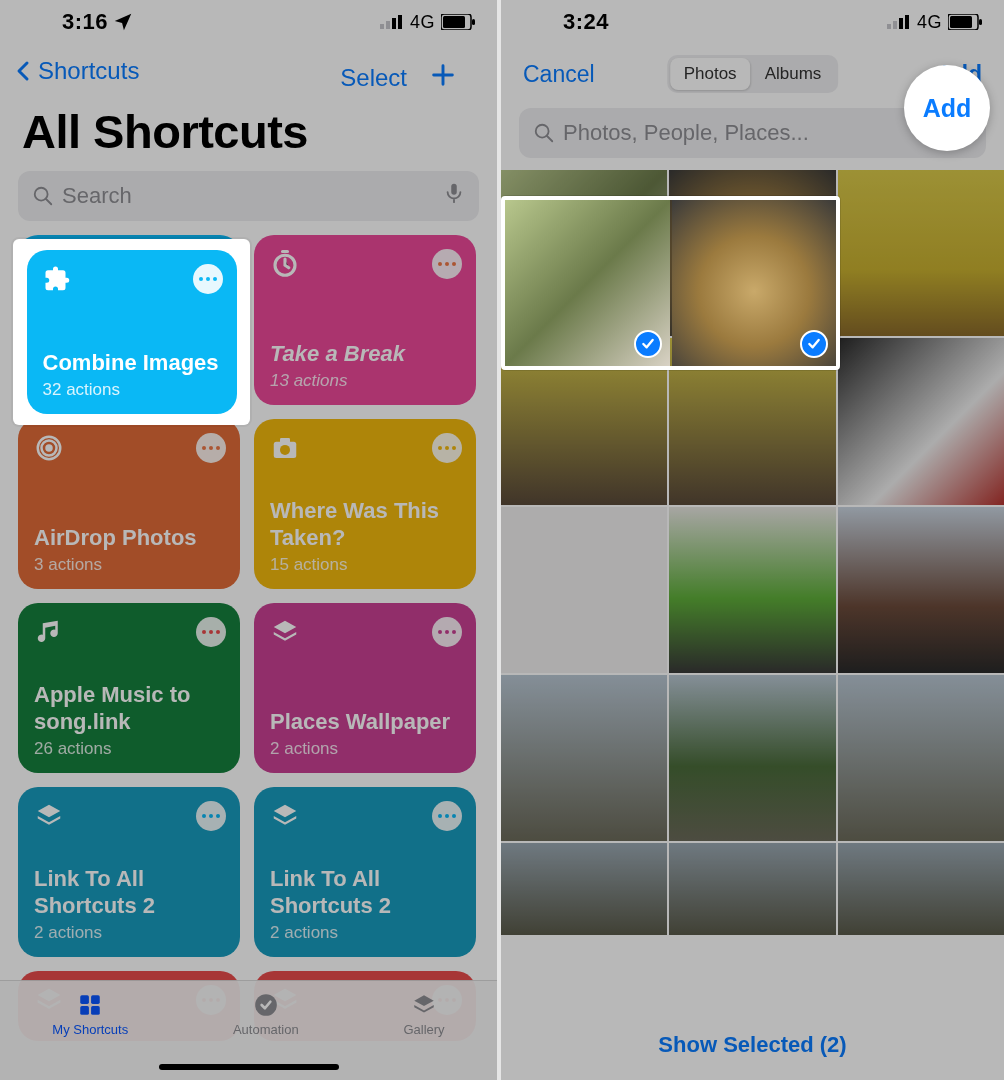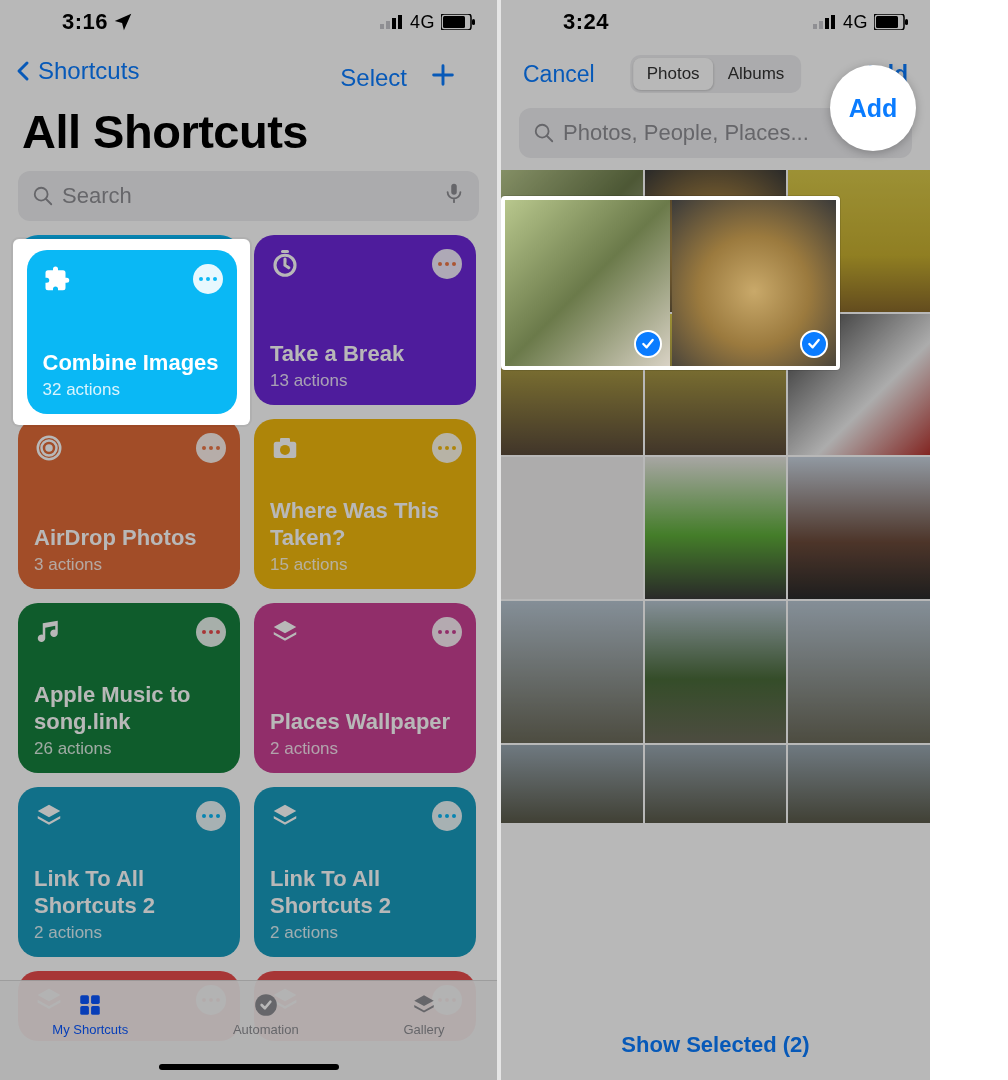--- a/index.html
+++ b/index.html
@@ -1,19 +1,19 @@
 <!DOCTYPE html>
 <html><head>
 <meta charset="utf-8">
 <style>
   * { margin:0; padding:0; box-sizing:border-box; -webkit-font-smoothing:antialiased; }
   body { width:1008px; height:1080px; background:#fff; font-family:-apple-system,"SF Pro Text","Helvetica Neue",Arial,sans-serif; display:flex; }
   .phone { position:relative; height:1080px; overflow:hidden; }
   .phone-left { width:501px; border-right:4px solid #e5e5e5; }
-  .phone-right { width:429px; }
+  .phone-right { width:503px; }
   .dim-overlay { position:absolute; inset:0; background:rgba(0,0,0,0.28); pointer-events:none; z-index:50; }
 
   
   .status-bar { height:44px; display:flex; align-items:center; justify-content:space-between; padding:0 22px 0 30px; font-size:22px; font-weight:600; letter-spacing:0.5px; }
   .status-left { display:flex; align-items:center; gap:4px;margin-left:32px; }
   .status-right { display:flex; align-items:center; gap:6px; }
   .loc-arrow svg, .signal svg, .battery svg { display:block; }
 
   
   .nav-row { height:54px; display:flex; align-items:center; justify-content:space-between; padding:0 40px 0 12px; }
@@ -24,21 +24,21 @@
 
   .big-title { font-size:47px; font-weight:700; letter-spacing:-0.5px; padding:6px 12px 12px 22px; }
 
   .search-field { margin:0 18px 14px 18px; height:50px; background:#eeeef0; border-radius:12px; display:flex; align-items:center; padding:0 14px; color:#8e8e93; font-size:22px; gap:8px; }
   .mic-right { margin-left:auto; }
 
   
   .grid { display:flex; flex-wrap:wrap; gap:14px; padding:0 18px; }
   .card { width:222px; height:170px; border-radius:20px; padding:14px 16px; color:#fff; position:relative; display:flex; flex-direction:column; }
   .card.combine { background:#0ab8f5;justify-content:center; }
-  .card.break { background:#6d28d9; }
+  .card.break { background:#ec4899;font-style:italic; }
   .card.airdrop { background:#e16b38; }
   .card.where { background:#f2b90d; }
   .card.music { background:#15803d; }
   .card.wall { background:#c94093; }
   .card.link1, .card.link2 { background:#189cbe; }
   .card.newrow { background:#e84b4c; height:70px; }
 
   .card-icon { height:30px; }
   .card-title { font-size:22px; font-weight:600; line-height:1.2; margin-top:auto; margin-bottom:4px; }
   .card-sub { font-size:17px; opacity:0.85; }

